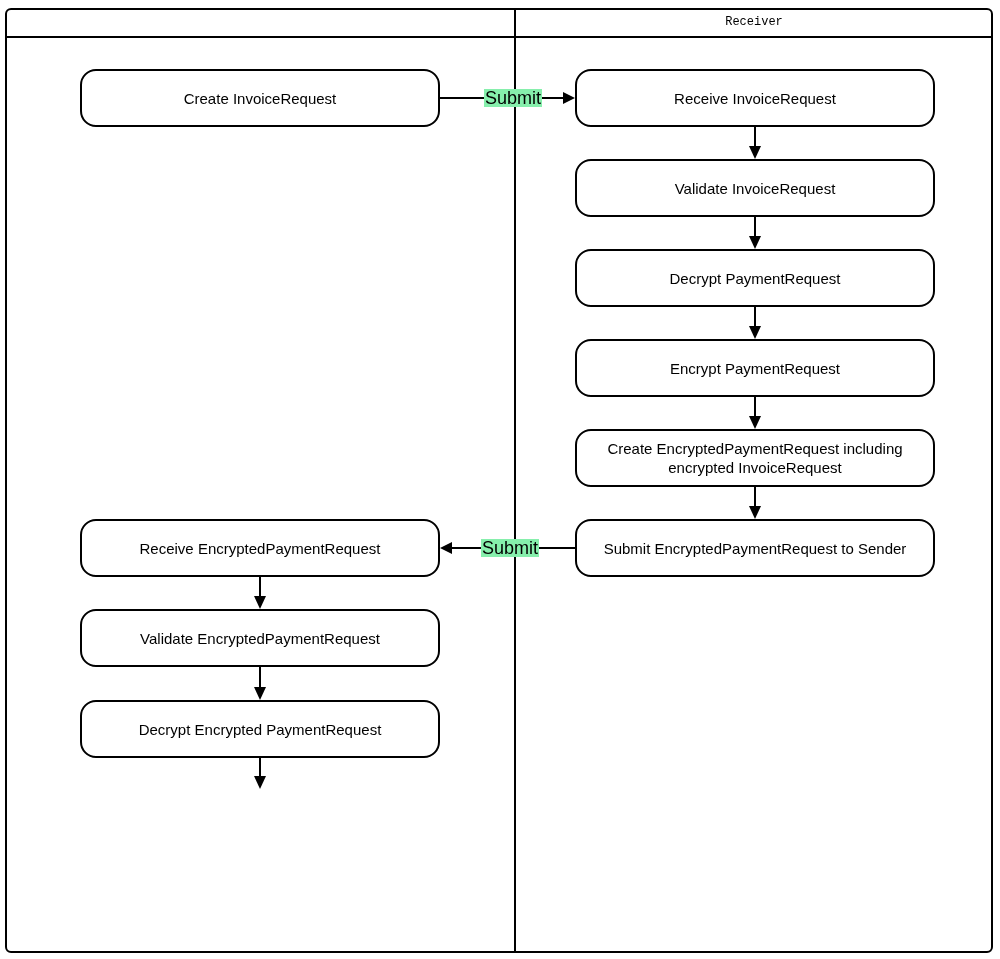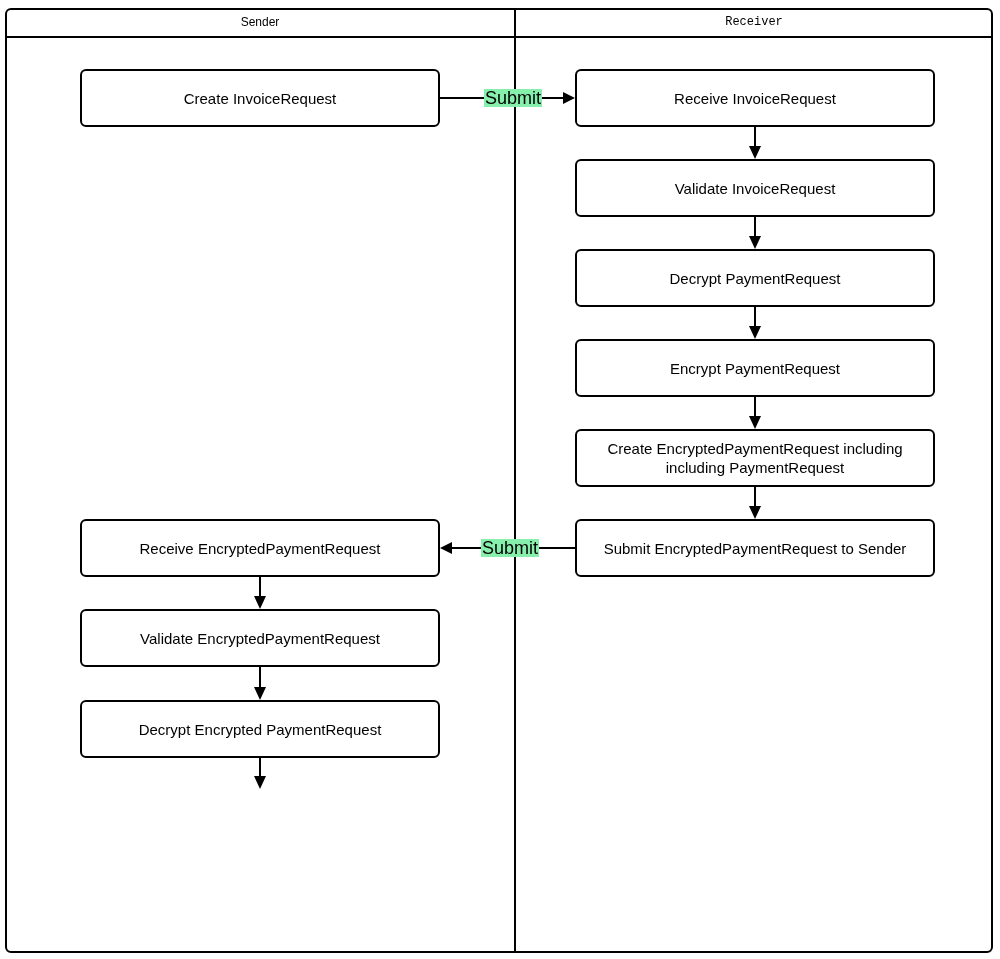--- a/index.html
+++ b/index.html
@@ -51,21 +51,21 @@
     width: 2px; height: 945px;
     background: #000000;
     z-index: 1;
   }
   
   .node {
     position: absolute;
     width: 360px; height: 58px;
     box-sizing: border-box;
     border: 2px solid #000000;
-    border-radius: 6px;
+    border-radius: 16px;
     background: #ffffff;
     display: flex;
     align-items: center;
     justify-content: center;
     text-align: center;
     font-size: 15px;
     line-height: 19px;
     padding: 2px 14px;
     z-index: 2;
   }
@@ -118,23 +118,20 @@
     z-index: 4;
     white-space: nowrap;
   }
 </style>
 </head>
 <body>
 
 <div class="canvas">
 
   <div class="frame"></div>
-  <div class="lane-header sender">
-    <span>Sender</span>
-  </div>
   <div class="lane-header receiver">
     <span>Receiver</span>
   </div>
   <div class="header-rule"></div>
   <div class="lane-divider"></div>
 
   <div class="node lane-s" style="top:69px">
       <span>Create InvoiceRequest</span>
     </div>
   <div class="node lane-s" style="top:519px">
@@ -153,21 +150,21 @@
   <div class="node lane-r" style="top:159px">
       <span>Validate InvoiceRequest</span>
     </div>
   <div class="node lane-r" style="top:249px">
       <span>Decrypt PaymentRequest</span>
     </div>
   <div class="node lane-r" style="top:339px">
       <span>Encrypt PaymentRequest</span>
     </div>
   <div class="node lane-r" style="top:429px">
-      <span>Create EncryptedPaymentRequest including including PaymentRequest</span>
+      <span>Create EncryptedPaymentRequest including encrypted InvoiceRequest</span>
     </div>
   <div class="node lane-r" style="top:519px">
       <span>Submit EncryptedPaymentRequest to Sender</span>
     </div>
 
   <div class="vline" style="left:754px;top:127px;height:19px"></div>
   <div class="ah-down" style="left:749px;top:146px"></div>
   <div class="vline" style="left:754px;top:217px;height:19px"></div>
   <div class="ah-down" style="left:749px;top:236px"></div>
   <div class="vline" style="left:754px;top:307px;height:19px"></div>

